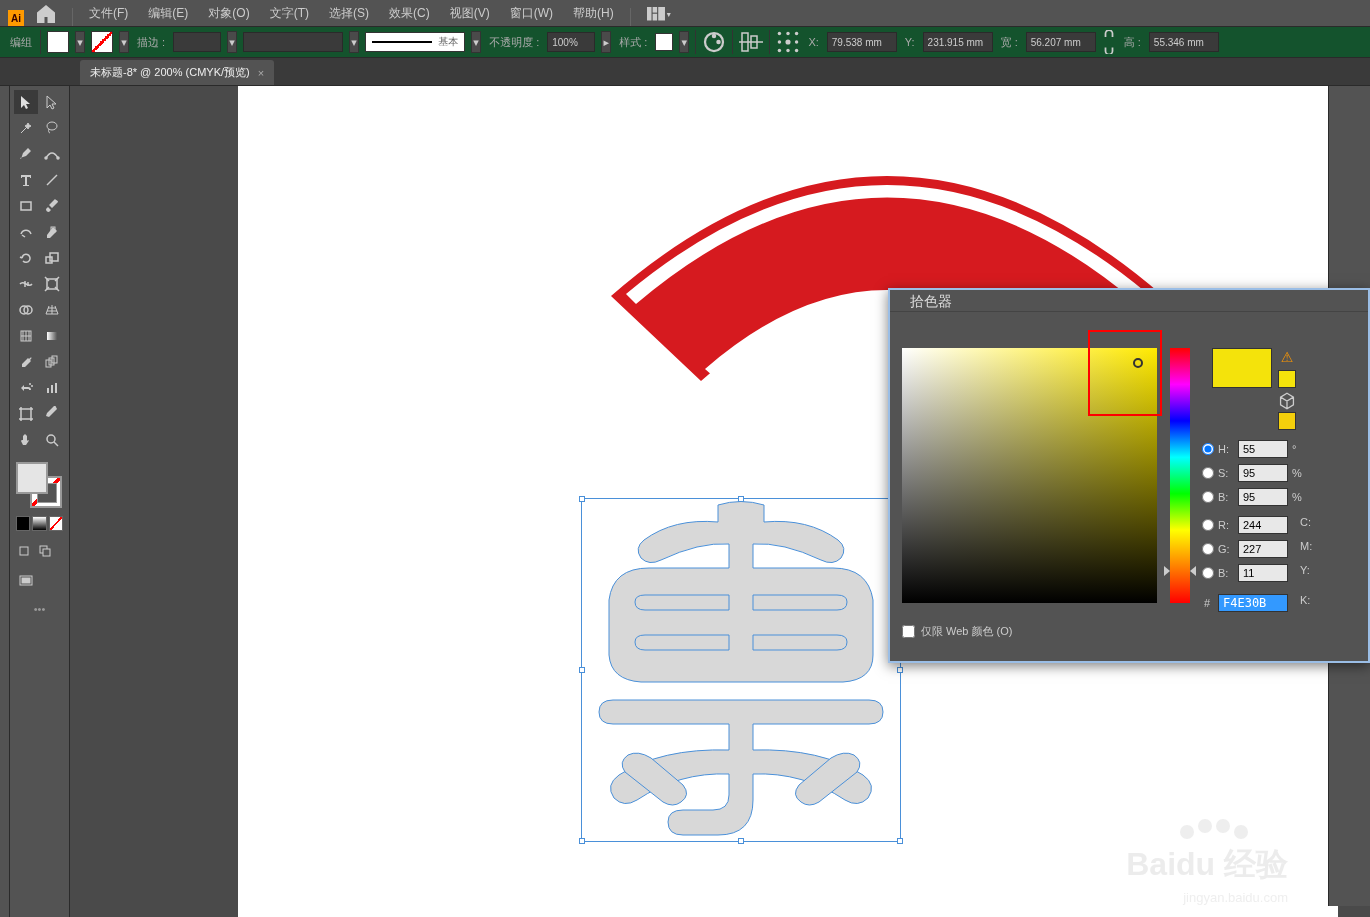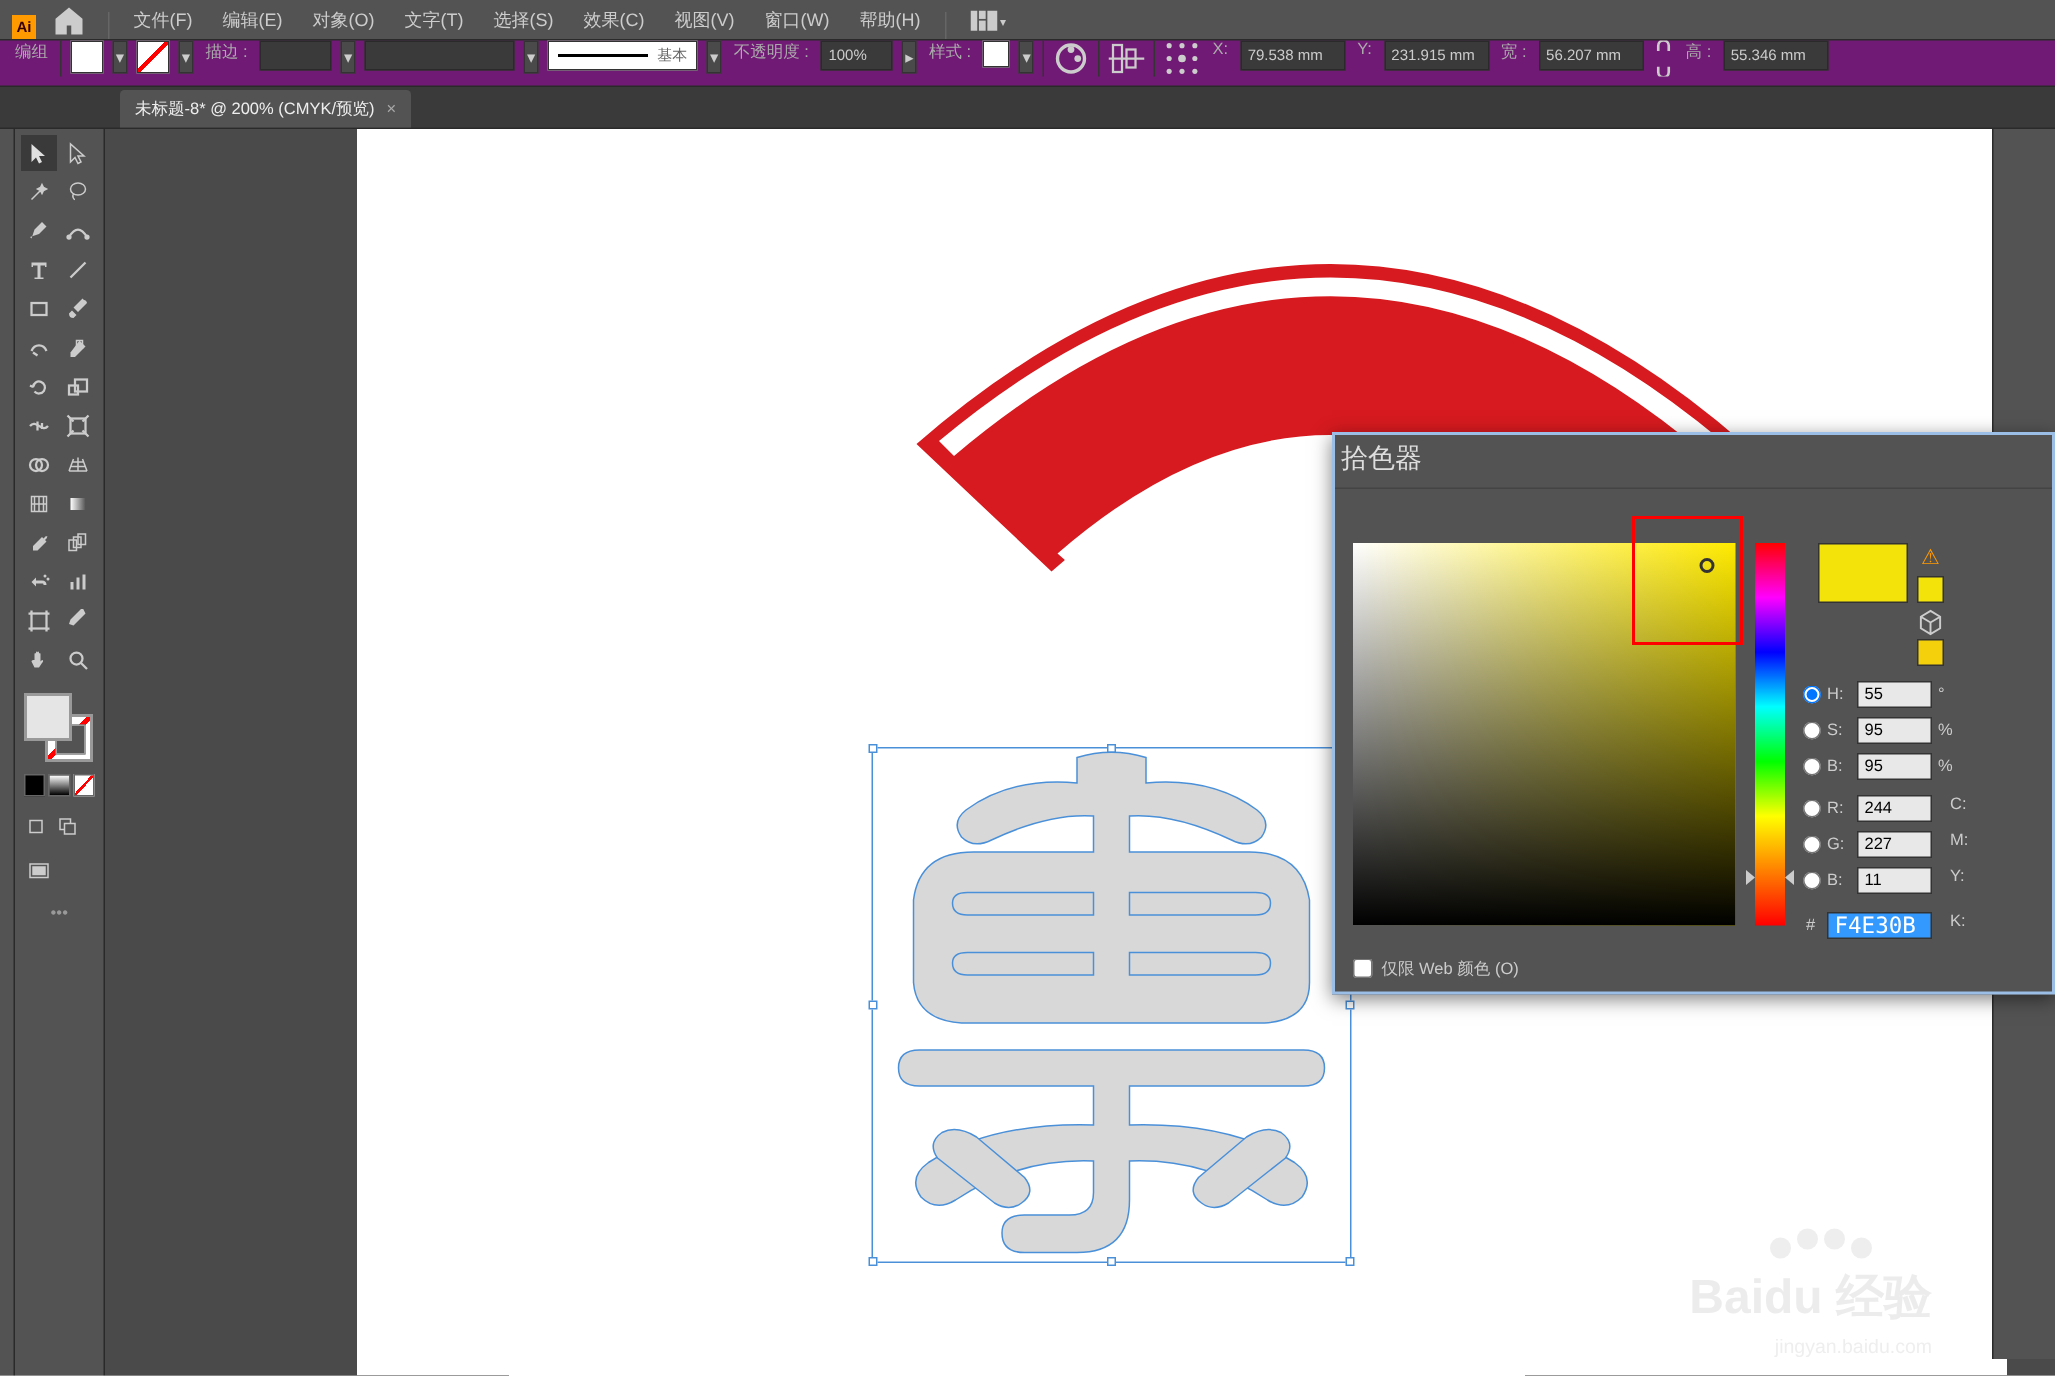--- a/index.html
+++ b/index.html
@@ -4,21 +4,21 @@
 <style>
 *{margin:0;padding:0;box-sizing:border-box;font-family:"Microsoft YaHei",Arial,sans-serif;font-size:11px}
 body{background:#4a4a4a;color:#ccc;width:1370px;height:917px;overflow:hidden;position:relative}
 .menubar{height:26px;background:#535353;display:flex;align-items:flex-end;padding-left:8px;gap:4px}
 .ai-logo{width:16px;height:16px;background:#ff9a00;color:#330000;font-weight:bold;display:flex;align-items:center;justify-content:center;font-size:10px}
 .home-btn{width:22px;height:22px;display:flex;align-items:center;justify-content:center;margin:0 6px}
 .menu-sep{width:1px;height:18px;background:#666;margin:0 4px}
 .menu-item{padding:4px 8px;cursor:pointer;font-size:12px}
 .arrange-btn{width:24px;height:20px;margin-left:8px}
 
-.controlbar{height:32px;background:#701a75;border-top:1px solid #2a2a2a;border-bottom:1px solid #2a2a2a;display:flex;padding:0 8px;gap:6px}
+.controlbar{height:32px;background:#14532d;border-top:1px solid #2a2a2a;border-bottom:1px solid #2a2a2a;display:flex;align-items:center;padding:0 8px;gap:6px}
 .ctrl-label{color:#aaa;font-size:11px;padding:0 2px}
 .swatch{width:22px;height:22px;border:1px solid #333}
 .dd-arrow{width:10px;height:22px;background:#4a4a4a;border:1px solid #333;display:flex;align-items:center;justify-content:center}
 .ctrl-input{width:48px;height:20px;background:#3a3a3a;border:1px solid #2a2a2a;color:#ccc;padding:0 4px;font-family:Liberation Sans, sans-serif;font-size:10px}
 .ctrl-input.wide{width:70px}
 .stroke-preview{width:100px;height:20px;background:#fff;display:flex;align-items:center;justify-content:center;border:1px solid #333}
 .stroke-line{width:60px;height:2px;background:#000}
 .icon-btn{width:24px;height:24px;display:flex;align-items:center;justify-content:center;cursor:pointer}
 
 .tabbar{height:28px;background:#3a3a3a;border-bottom:1px solid #2a2a2a;display:flex;align-items:flex-end;padding-left:80px}
@@ -45,41 +45,41 @@
 .canvas-area{flex:1;background:#4a4a4a;position:relative;overflow:hidden}
 .left-gutter{position:absolute;top:0;left:0;width:168px;height:100%;background:#4a4a4a}
 .artboard{position:absolute;top:0;left:168px;width:1100px;height:100%;background:#fff}
 
 .fan-shape{position:absolute;top:40px;left:363px;width:572px;height:260px}
 .char-shape{position:absolute;top:414px;left:345px;width:316px;height:340px}
 .sel-box{position:absolute;border:1px solid #4a90d9}
 .sel-handle{position:absolute;width:6px;height:6px;background:#fff;border:1px solid #4a90d9}
 
 .picker-dialog{position:absolute;top:288px;left:888px;width:482px;height:375px;background:#535353;border:2px solid #9bbee6;box-shadow:0 3px 12px rgba(0,0,0,0.5)}
-.picker-title{height:36px;background:#535353;padding:3px 4px;color:#ddd;font-size:18px;border-bottom:1px solid #444}
+.picker-title{height:22px;background:#535353;padding:3px 20px;color:#ddd;font-size:14px;border-bottom:1px solid #444}
 .picker-body{padding:10px;position:relative}
 .picker-label{color:#ccc;font-size:11px;margin-bottom:6px}
 .sv-field{position:absolute;top:36px;left:12px;width:255px;height:255px;background:linear-gradient(to top,#000,transparent),linear-gradient(to right,#fff,hsl(55,100%,50%));cursor:crosshair}
 .sv-cursor{position:absolute;top:10px;right:14px;width:10px;height:10px;border:2px solid #333;border-radius:50%}
 .red-annotation{position:absolute;top:18px;left:198px;width:74px;height:86px;border:2px solid #f00;pointer-events:none}
 .hue-strip{position:absolute;top:36px;left:280px;width:20px;height:255px;background:linear-gradient(to bottom,#f00,#f0f,#00f,#0ff,#0f0,#ff0,#ff8000,#f00);cursor:pointer}
 .hue-sliders{position:absolute;top:254px;left:274px;width:32px;height:12px;display:flex;justify-content:space-between}
 .hue-tri{width:0;height:0;border-top:5px solid transparent;border-bottom:5px solid transparent}
 .color-preview{position:absolute;top:36px;left:322px;width:60px;height:40px;background:#f4e30b;border:1px solid #333}
 .warn-icon{position:absolute;top:36px;left:388px;width:18px;height:18px;display:flex;align-items:center;justify-content:center;color:#ff9900;font-size:14px}
 .prev-color{position:absolute;top:58px;left:388px;width:18px;height:18px;background:#f4e30b;border:1px solid #333}
 .cube-icon{position:absolute;top:80px;left:388px;width:18px;height:18px;display:flex;align-items:center;justify-content:center}
 .prev-color2{position:absolute;top:100px;left:388px;width:18px;height:18px;background:#f4cf0b;border:1px solid #333}
 .val-group{position:absolute;left:312px;display:flex;align-items:center;gap:4px}
 .val-radio{width:12px;height:12px}
 .val-lbl{width:16px;color:#ccc;font-size:11px}
 .val-input{width:50px;height:18px;background:#e8e8e8;border:1px solid #333;color:#000;padding:0 4px;font-family:Liberation Sans, sans-serif;font-size:11px}
 .val-unit{color:#ccc;font-size:11px}
 .hex-row{position:absolute;top:282px;left:314px;display:flex;align-items:center;gap:4px}
-.hex-input{width:70px;height:18px;background:#fff;border:1px solid #333;color:#000;padding:0 4px;font-family:monospace;font-size:15px}
+.hex-input{width:70px;height:18px;background:#fff;border:1px solid #333;color:#000;padding:0 4px;font-family:monospace;font-size:12px}
 .hex-input.selected{background:#3399ff;color:#fff}
 .cmyk-col{position:absolute;left:410px}
 .cmyk-lbl{color:#ccc;font-size:11px}
 .webonly-row{position:absolute;top:312px;left:12px;display:flex;align-items:center;gap:6px}
 
 .right-strip{position:absolute;top:86px;right:0;width:42px;height:820px;background:#535353;border-left:1px solid #2a2a2a}
 
 .watermark{position:absolute;bottom:30px;right:50px;color:rgba(200,200,200,0.35);font-size:32px;font-weight:bold}
 .watermark-sub{position:absolute;bottom:12px;right:50px;color:rgba(200,200,200,0.3);font-size:13px}
 .watermark-paw{position:absolute;bottom:78px;right:90px;display:flex;gap:4px}

